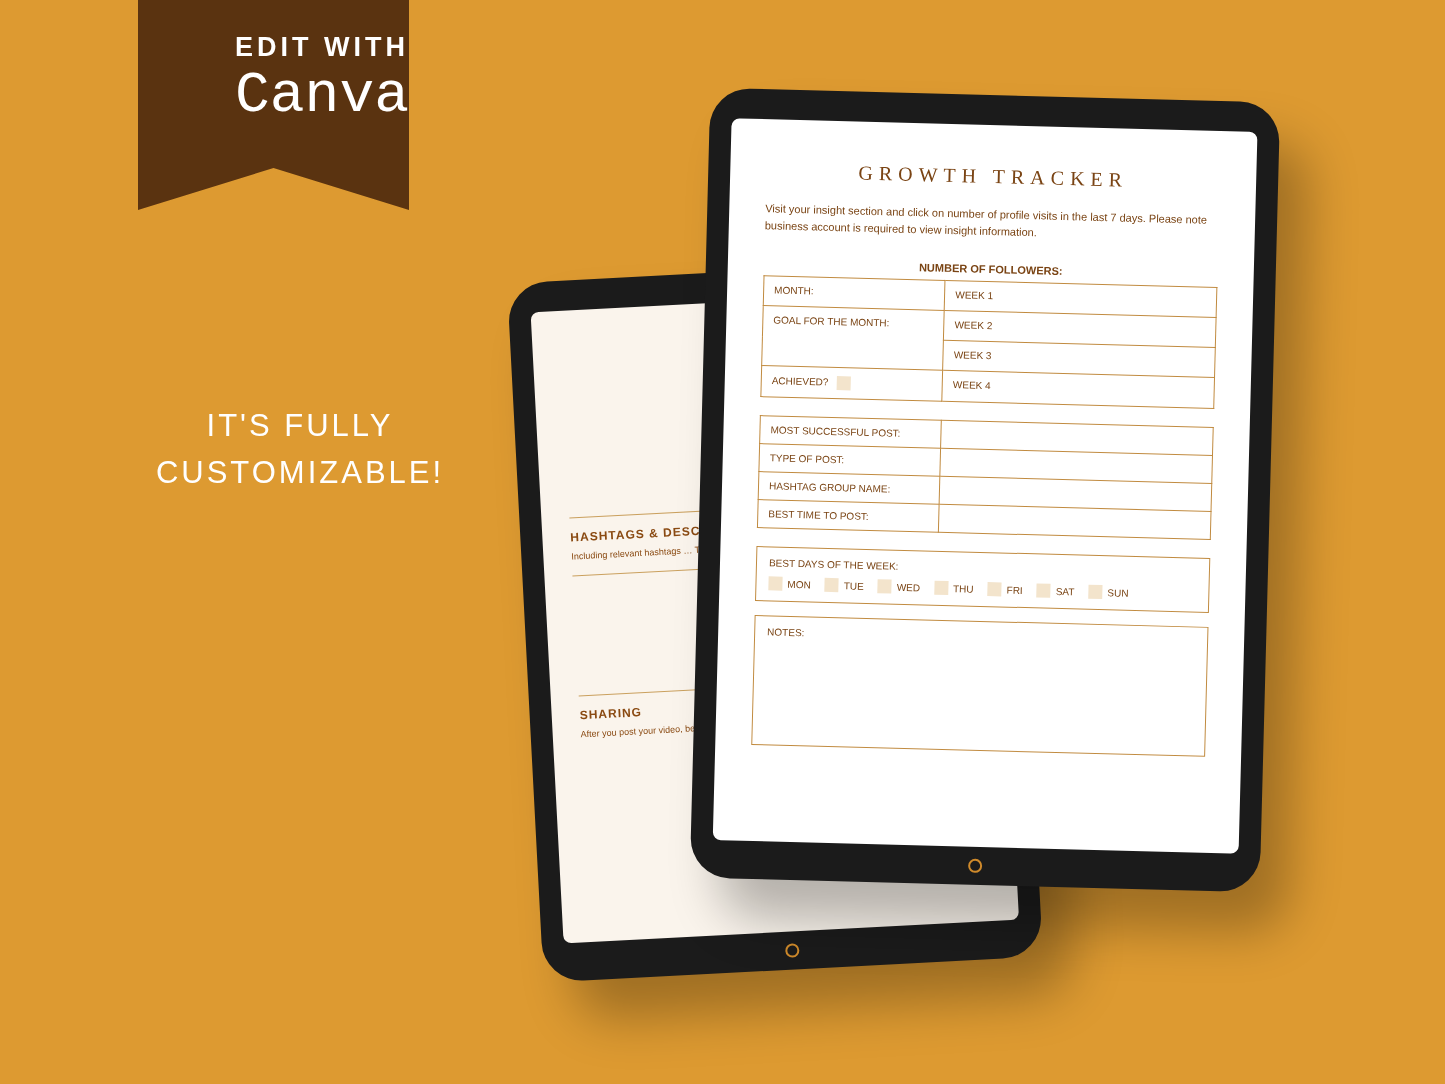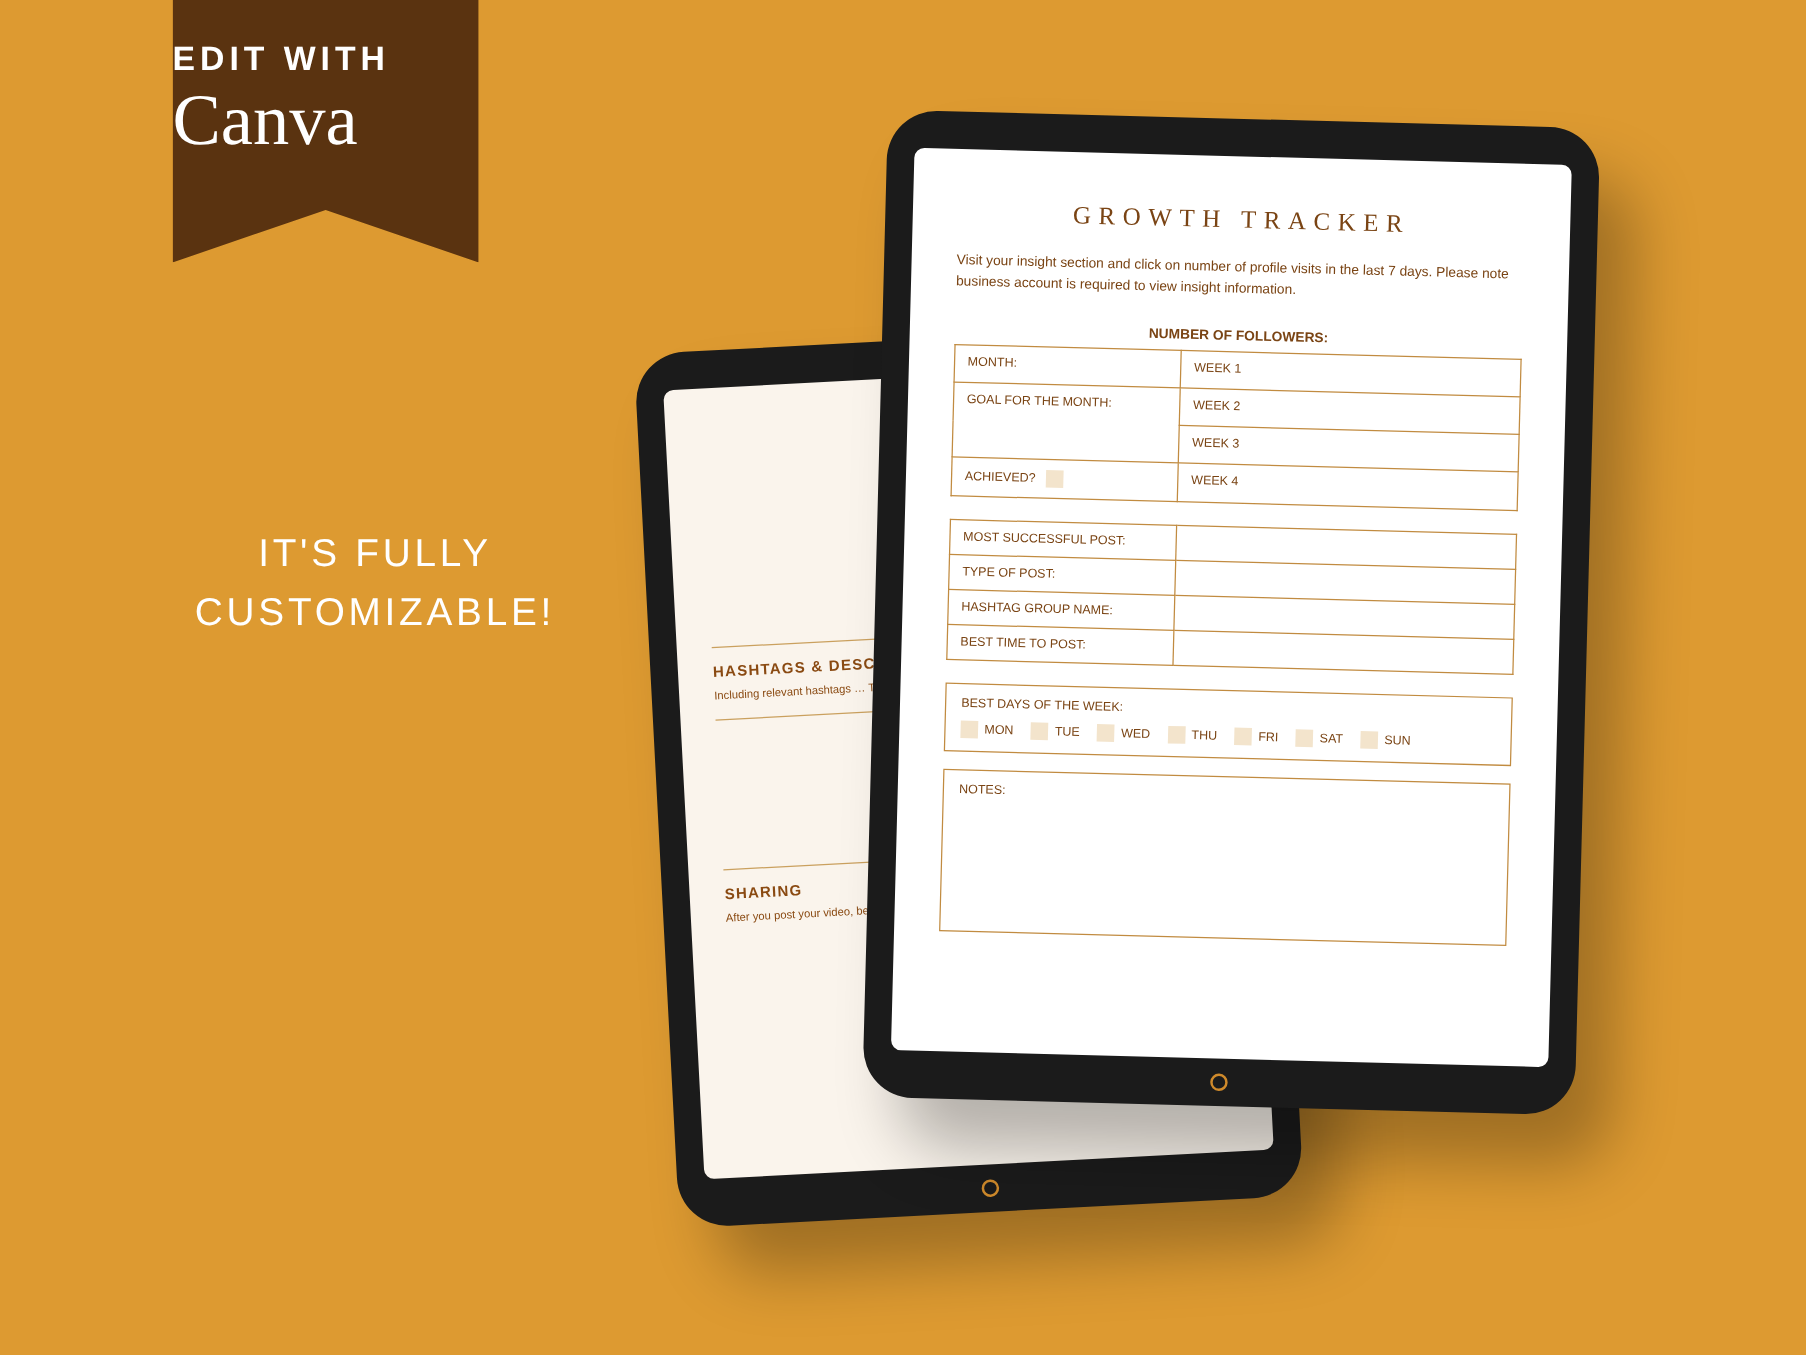--- a/index.html
+++ b/index.html
@@ -7,52 +7,52 @@
   body {
     background: #dd9a31;
     font-family: "Helvetica Neue", Arial, sans-serif;
     position: relative;
   }
 
   
   .ribbon {
     position: absolute;
     left: 138px; top: 0;
-    width: 245px; height: 210px;
+    width: 271px; height: 210px;
     background: #5a3310;
     color: white;
-    text-align: left;
+    text-align: right;
     padding-top: 32px;
     clip-path: polygon(0 0, 100% 0, 100% 100%, 50% 80%, 0 100%);
   }
   .ribbon .line1 {
     font-size: 27px;
     letter-spacing: 4px;
     font-weight: 700;
   }
   .ribbon .line2 {
-    font-family: Liberation Serif, serif;
+    font-family: Liberation Mono, monospace;
     font-size: 58px;
     line-height: 1;
     margin-top: 4px;
   }
 
   
   .marketing {
     position: absolute;
     left: 90px; top: 360px;
     width: 420px;
     color: white;
     text-align: center;
     letter-spacing: 3px;
     font-weight: 400;
     font-size: 31px;
     line-height: 1.5;
   }
-  .marketing .block2 { margin-top: 60px; }
+  .marketing .block2 { margin-top: 43px; }
 
   
   .tablet {
     position: absolute;
     background: #1b1b1b;
     border-radius: 40px;
     box-shadow: 30px 40px 50px rgba(0,0,0,0.28);
     padding: 30px 22px 38px 22px;
   }
   .tablet .screen {

